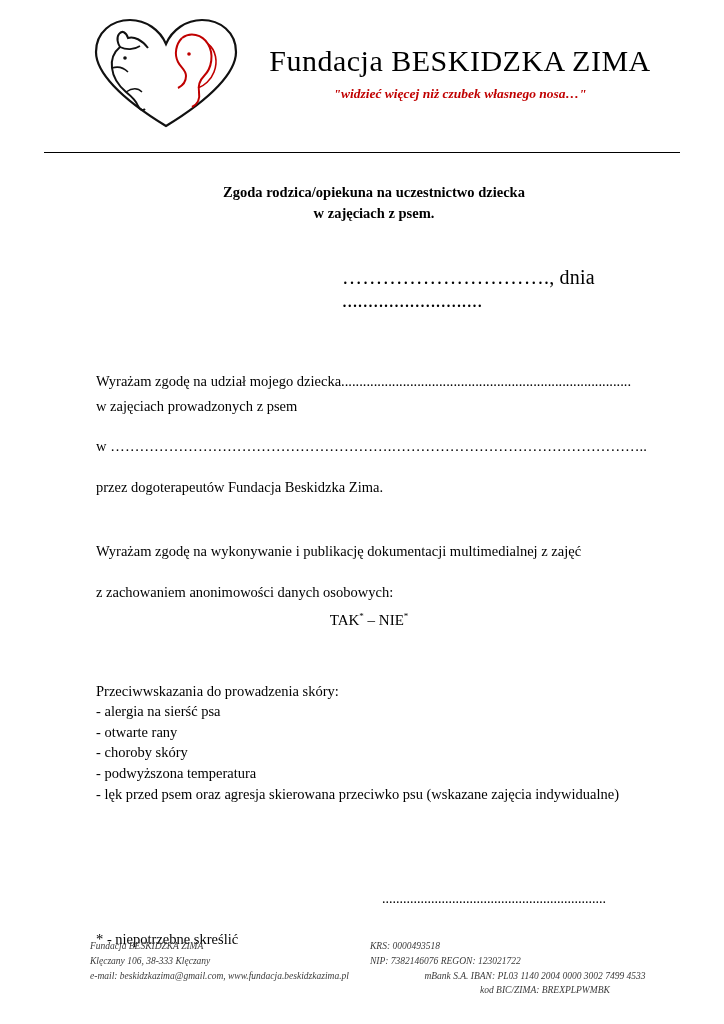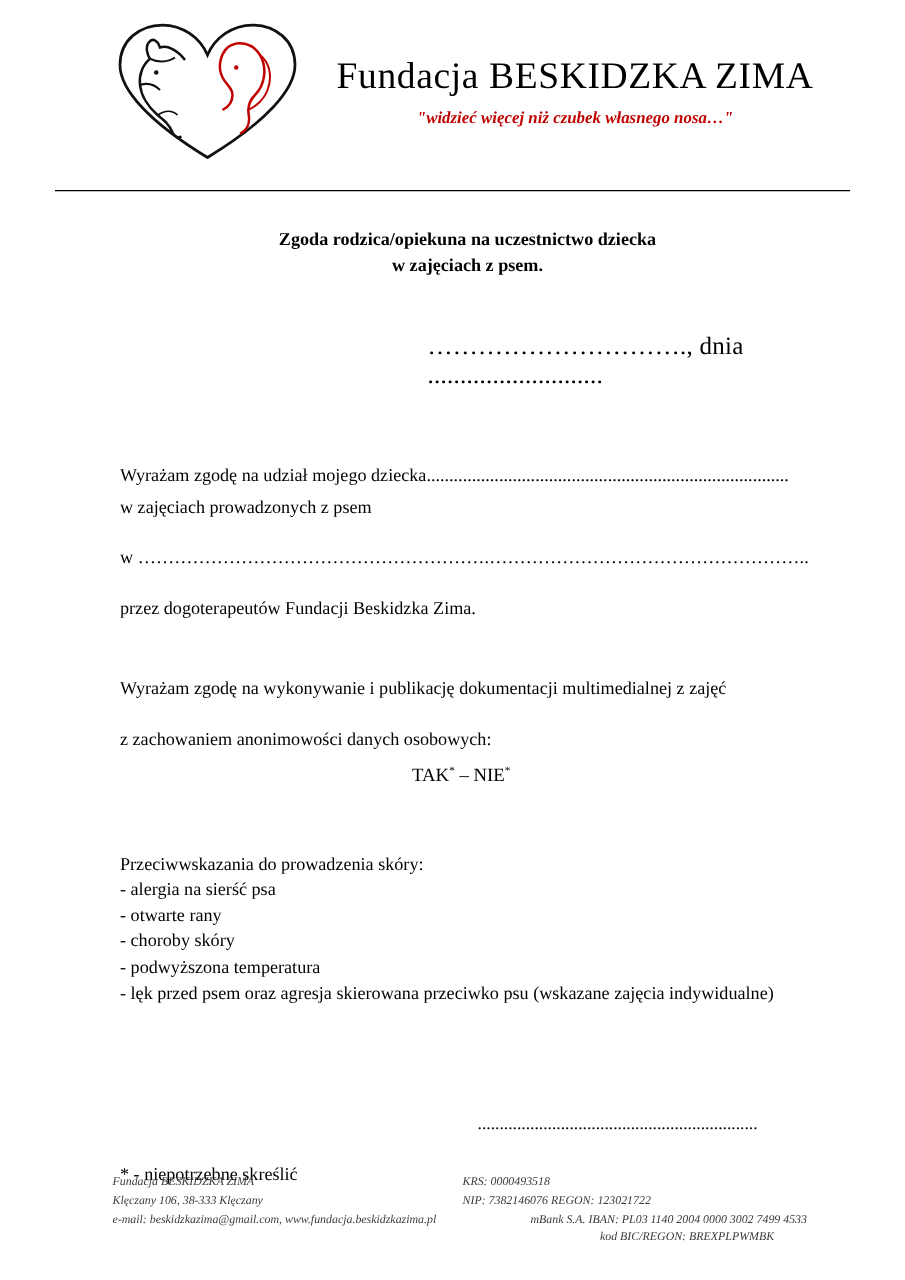--- a/index.html
+++ b/index.html
@@ -193,21 +193,21 @@
     <div class="doc-title">
       <div>Zgoda rodzica/opiekuna na uczestnictwo dziecka</div>
       <div>w zajęciach z psem.</div>
     </div>
 
     <div class="date-line">…………………………., dnia ...........................</div>
 
     <div class="para p1">Wyrażam zgodę na udział mojego dziecka................................................................................</div>
     <div class="para p2">w zajęciach prowadzonych z psem</div>
     <div class="para p3">w ………………………………………………….……………………………………………..</div>
-    <div class="para p4">przez dogoterapeutów Fundacji Beskidzka Zima.</div>
+    <div class="para p4">przez dogoterapeutów Fundacja Beskidzka Zima.</div>
 
     <div class="para p5">Wyrażam zgodę na wykonywanie i publikację dokumentacji multimedialnej z zajęć</div>
     <div class="para p6">z zachowaniem anonimowości danych osobowych:</div>
 
     <div class="tak-nie">
       <span>TAK</span><sup>*</sup><span> – </span><span>NIE</span><sup>*</sup>
     </div>
 
     <div class="contra-block">
       <div>Przeciwwskazania do prowadzenia skóry:</div>
@@ -230,18 +230,18 @@
     <div class="footer-cols">
       <div class="footer-left">
         <div>Fundacja BESKIDZKA  ZIMA</div>
         <div>Klęczany 106, 38-333 Klęczany</div>
         <div>e-mail: beskidzkazima@gmail.com, www.fundacja.beskidzkazima.pl</div>
       </div>
       <div class="footer-right">
         <div class="indent1">KRS: 0000493518</div>
         <div class="indent1">NIP: 7382146076     REGON: 123021722</div>
         <div class="indent2">mBank S.A. IBAN: PL03 1140 2004 0000 3002 7499 4533</div>
-        <div class="indent3">kod BIC/REGON: BREXPLPWMBK</div>
+        <div class="indent3">kod BIC/ZIMA: BREXPLPWMBK</div>
       </div>
     </div>
   </div>
 
 </div>
 
 </body></html>

